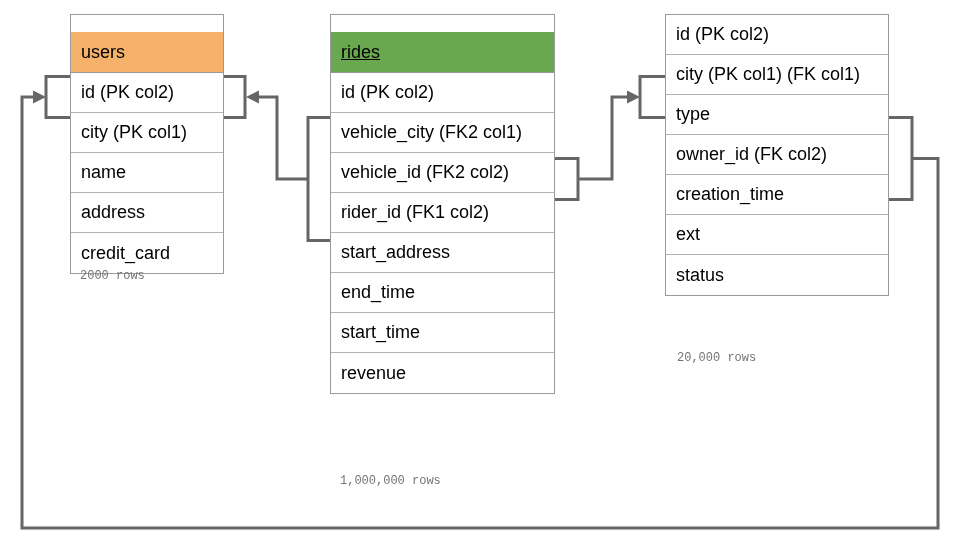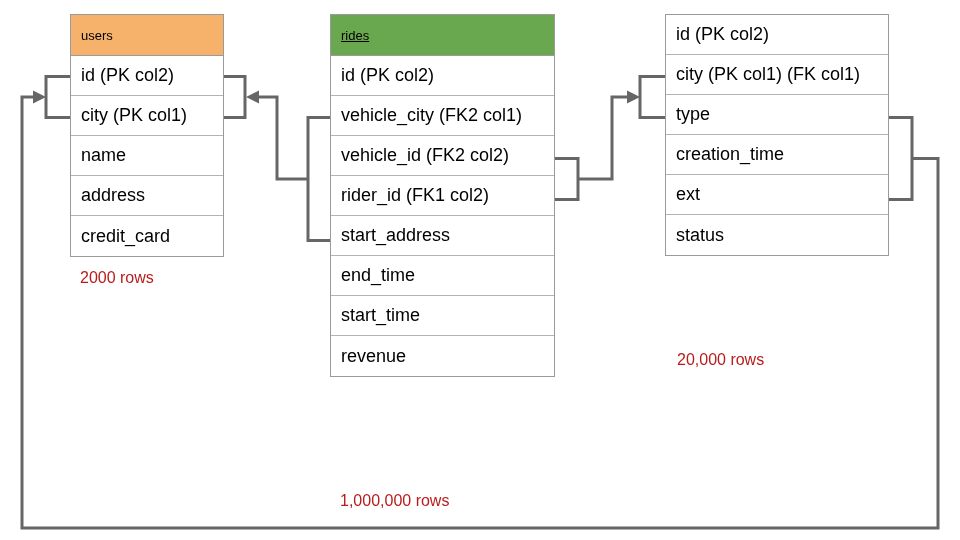--- a/index.html
+++ b/index.html
@@ -27,51 +27,53 @@
     position: absolute;
     background: #ffffff;
     border: 1px solid #9a9a9a;
   }
   .tbl-header {
     height: 41px;
     box-sizing: border-box;
     display: flex;
     align-items: center;
     padding-left: 10px;
-    font-size: 13px;
+    font-size: 18px;
     color: #000000;
     border-bottom: 1px solid #9a9a9a;
+    margin-top: 17px;
   }
   .hdr-users    { background: #F6B26B; }
   .hdr-rides    { background: #6AA84F; text-decoration: underline; }
   .hdr-vehicles { background: #C27BA0; }
   .tbl-row {
     height: 40px;
     box-sizing: border-box;
     display: flex;
     align-items: center;
     padding-left: 10px;
     font-size: 18px;
     color: #000000;
     border-bottom: 1px solid #b3b3b3;
     background: #ffffff;
     white-space: nowrap;
   }
   .tbl-row:last-child { border-bottom: none; }
   .row-count {
     position: absolute;
-    font-size: 16px;
-    color: #b91c1c;
+    font-size: 12px;
+    color: #737373;
     white-space: nowrap;
+    font-family: Liberation Mono, monospace;
   }
   #tbl-users    { left: 70px;  top: 14px; width: 152px; }
   #tbl-rides    { left: 330px; top: 14px; width: 223px; }
   #tbl-vehicles { left: 665px; top: 14px; width: 222px; }
   #count-users    { left: 80px;  top: 269px; }
-  #count-rides    { left: 340px; top: 492px; }
+  #count-rides    { left: 340px; top: 474px; }
   #count-vehicles { left: 677px; top: 351px; text-align: center; }
 </style>
 </head>
 <body>
 
 <div id="canvas">
 
   <svg id="connectors" viewBox="0 0 960 540" xmlns="http://www.w3.org/2000/svg">
 
     <g stroke="#666666" stroke-width="3" fill="none">
@@ -116,19 +118,20 @@
     <div class="tbl-row">end_time</div>
     <div class="tbl-row">start_time</div>
     <div class="tbl-row">revenue</div>
   </div>
   <div id="count-rides" class="row-count">1,000,000 rows</div>
 
   <div id="tbl-vehicles" class="tbl">
     <div class="tbl-row">id (PK col2)</div>
     <div class="tbl-row">city (PK col1) (FK col1)</div>
     <div class="tbl-row">type</div>
+    <div class="tbl-row">owner_id (FK col2)</div>
     <div class="tbl-row">creation_time</div>
     <div class="tbl-row">ext</div>
     <div class="tbl-row">status</div>
   </div>
   <div id="count-vehicles" class="row-count">20,000 rows</div>
 
 </div>
 
 </body></html>

